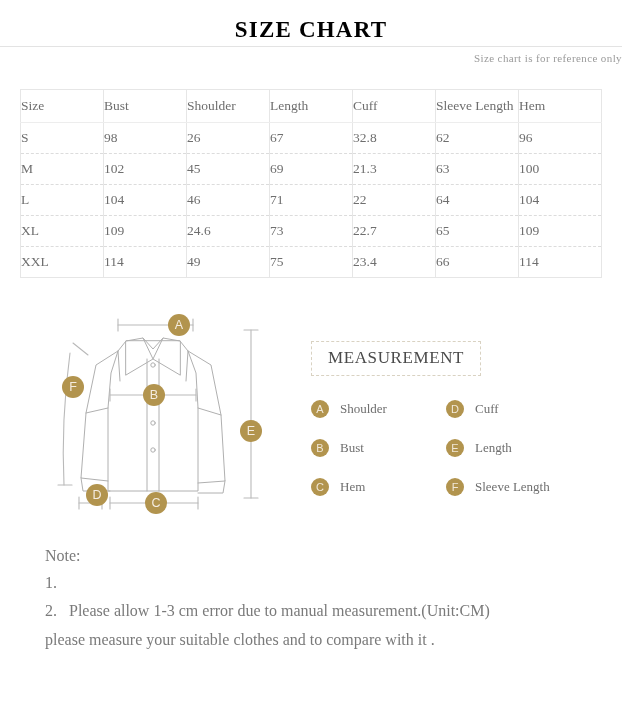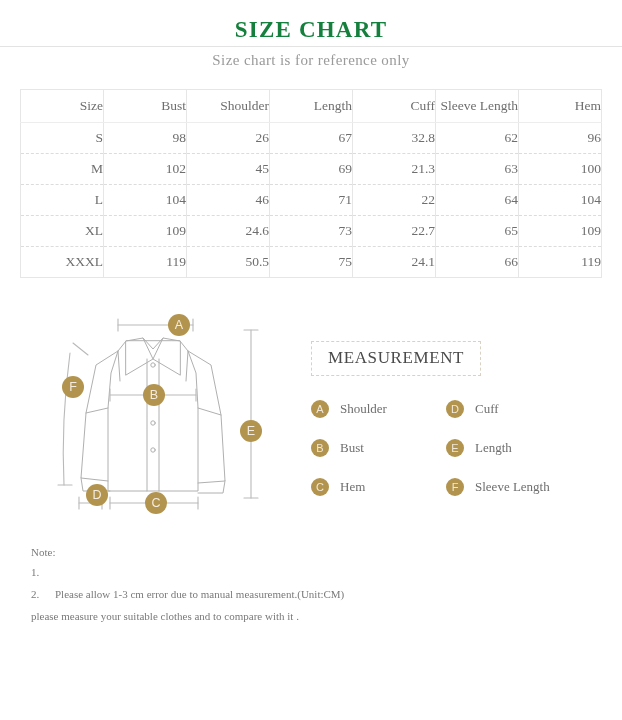--- a/index.html
+++ b/index.html
@@ -29,56 +29,56 @@
     border-top: 1px solid #e3e3e3;
   }
   .page-title {
     position: absolute;
     top: 17px;
     left: 0;
     right: 0;
     text-align: center;
     font-size: 23px;
     letter-spacing: 1.2px;
-    color: #15803d;
+    color: #000000;
     font-weight: 700;
     background: #ffffff;
     display: inline-block;
     width: 100%;
   }
   .page-title span {
     background: #ffffff;
     padding: 0 14px;
   }
   .page-subtitle {
     position: absolute;
     top: 52px;
     left: 0;
     right: 0;
-    text-align: center;
-    font-size: 15px;
+    text-align: right;
+    font-size: 11px;
     color: #9a9a9a;
     letter-spacing: .4px;
   }
 
   
   .table-wrap {
     position: absolute;
     left: 20px;
     top: 89px;
     width: 582px;
   }
   table.size-table {
     width: 100%;
     border-collapse: collapse;
     table-layout: fixed;
   }
   table.size-table th,
   table.size-table td {
-    text-align: right;
+    text-align: left;
     font-weight: normal;
     font-size: 13.5px;
     color: #6e6e6e;
     height: 30px;
     border-left: 1px solid #e6e6e6;
     border-right: 1px solid #e6e6e6;
     border-bottom: 1px dashed #dcdcdc;
     padding: 0;
   }
   table.size-table thead th {
@@ -160,24 +160,24 @@
   }
   .legend-label {
     margin-left: 11px;
     font-size: 13px;
     color: #6e6e6e;
   }
 
   
   .notes {
     position: absolute;
-    left: 31px;
+    left: 45px;
     top: 545px;
     width: 560px;
-    font-size: 11px;
+    font-size: 16px;
     color: #7a7a7a;
     line-height: 1.35;
   }
   .notes .note-head {
     margin-bottom: 5px;
   }
   .note-row {
     display: flex;
     margin-bottom: 7px;
   }
@@ -241,27 +241,27 @@
       <tr>
         <td>XL</td>
         <td>109</td>
         <td>24.6</td>
         <td>73</td>
         <td>22.7</td>
         <td>65</td>
         <td>109</td>
       </tr>
       <tr>
-        <td>XXXL</td>
-        <td>119</td>
-        <td>50.5</td>
+        <td>XXL</td>
+        <td>114</td>
+        <td>49</td>
         <td>75</td>
-        <td>24.1</td>
+        <td>23.4</td>
         <td>66</td>
-        <td>119</td>
+        <td>114</td>
       </tr>
     </tbody>
   </table>
 </div>
 
 <div class="diagram-block">
 
   <svg class="shirt-svg" viewBox="0 0 270 220">
     <g fill="none" stroke="#b0b0b0" stroke-width="1" stroke-linejoin="round" stroke-linecap="round">
 

